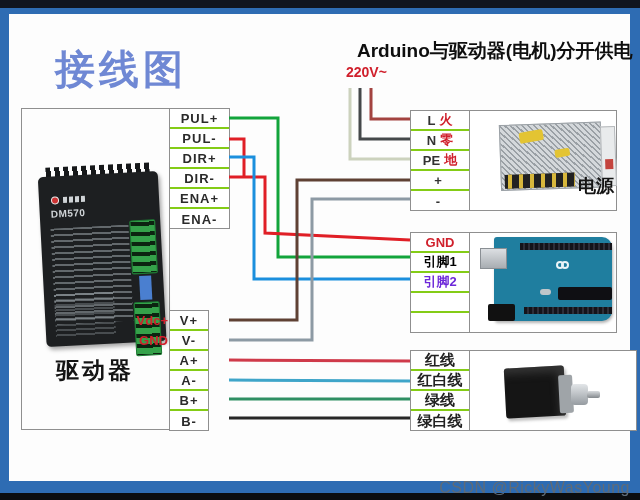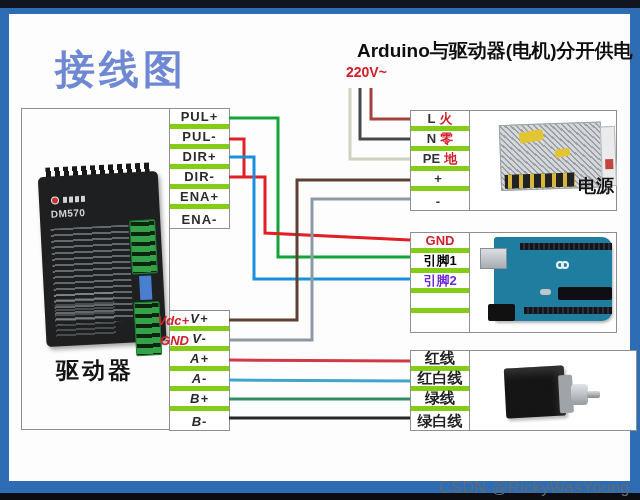--- a/index.html
+++ b/index.html
@@ -12,26 +12,26 @@
 
   .abs { position:absolute; }
   .title-main { left:55px; top:42px; font-size:40px; font-weight:bold; color:#6f88d4; letter-spacing:4px; }
   .title-sub  { left:357px; top:38px; font-size:19px; font-weight:800; color:#0e0e0e; white-space:nowrap; }
   .volt { left:346px; top:64px; font-size:14px; font-weight:bold; color:#d0202c; }
 
   .outline { border:1px solid #8f8f8f; background:transparent; }
   .driver-outline { left:21px; top:108px; width:149px; height:322px; }
 
   .tbl { position:absolute; border:1px solid #8f8f8f; background:#fff; }
-  .trow { height:20px; border-bottom:5px solid #84cc16; display:flex; align-items:center;
+  .trow { height:20px; border-bottom:2px solid #84cc16; display:flex; align-items:center;
           justify-content:center; font-size:13px; font-weight:bold; color:#2b2b2b;
           position:relative; letter-spacing:1px; }
   .trow:last-child { border-bottom:none; }
   .tbl-signal { left:169px; top:108px; width:61px; height:121px; }
-  .tbl-power  { left:169px; top:310px; width:61px; height:121px;font-style:italic; }
+  .tbl-power  { left:169px; top:310px; width:40px; height:121px; }
   .pfx { position:absolute; right:40px; top:2px; color:#d0202c; font-weight:bold; font-size:13px;
          white-space:nowrap; letter-spacing:0; }
 
   .iobox { position:absolute; border:1px solid #8f8f8f; background:#fff; }
   .psu-box { left:410px; top:110px; width:207px; height:101px; }
   .ard-box { left:410px; top:232px; width:207px; height:101px; }
   .mot-box { left:410px; top:350px; width:227px; height:81px; }
   .lblcol { position:absolute; left:0; top:0; width:59px; height:100%; border-right:1px solid #8f8f8f; }
   .lblcol .trow { letter-spacing:0; }
   .psu-en { color:#333; margin-right:4px; }

